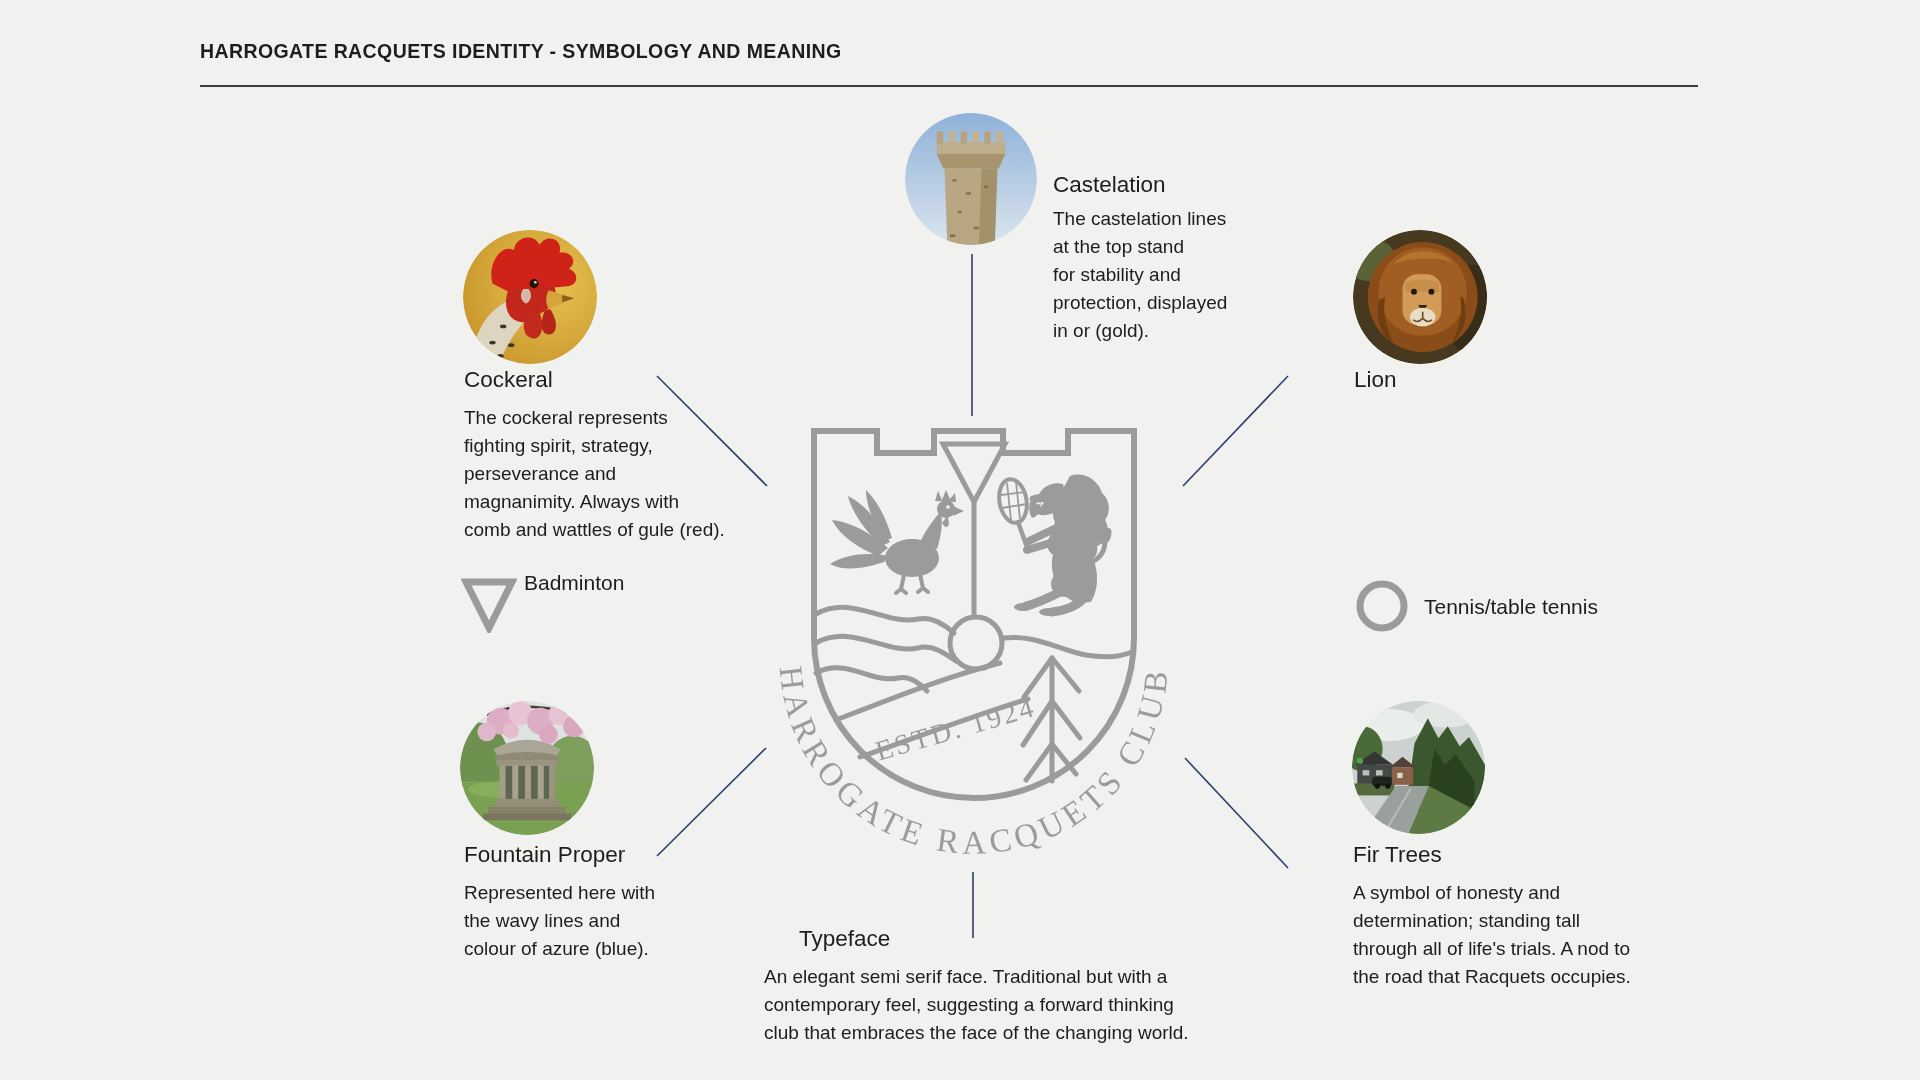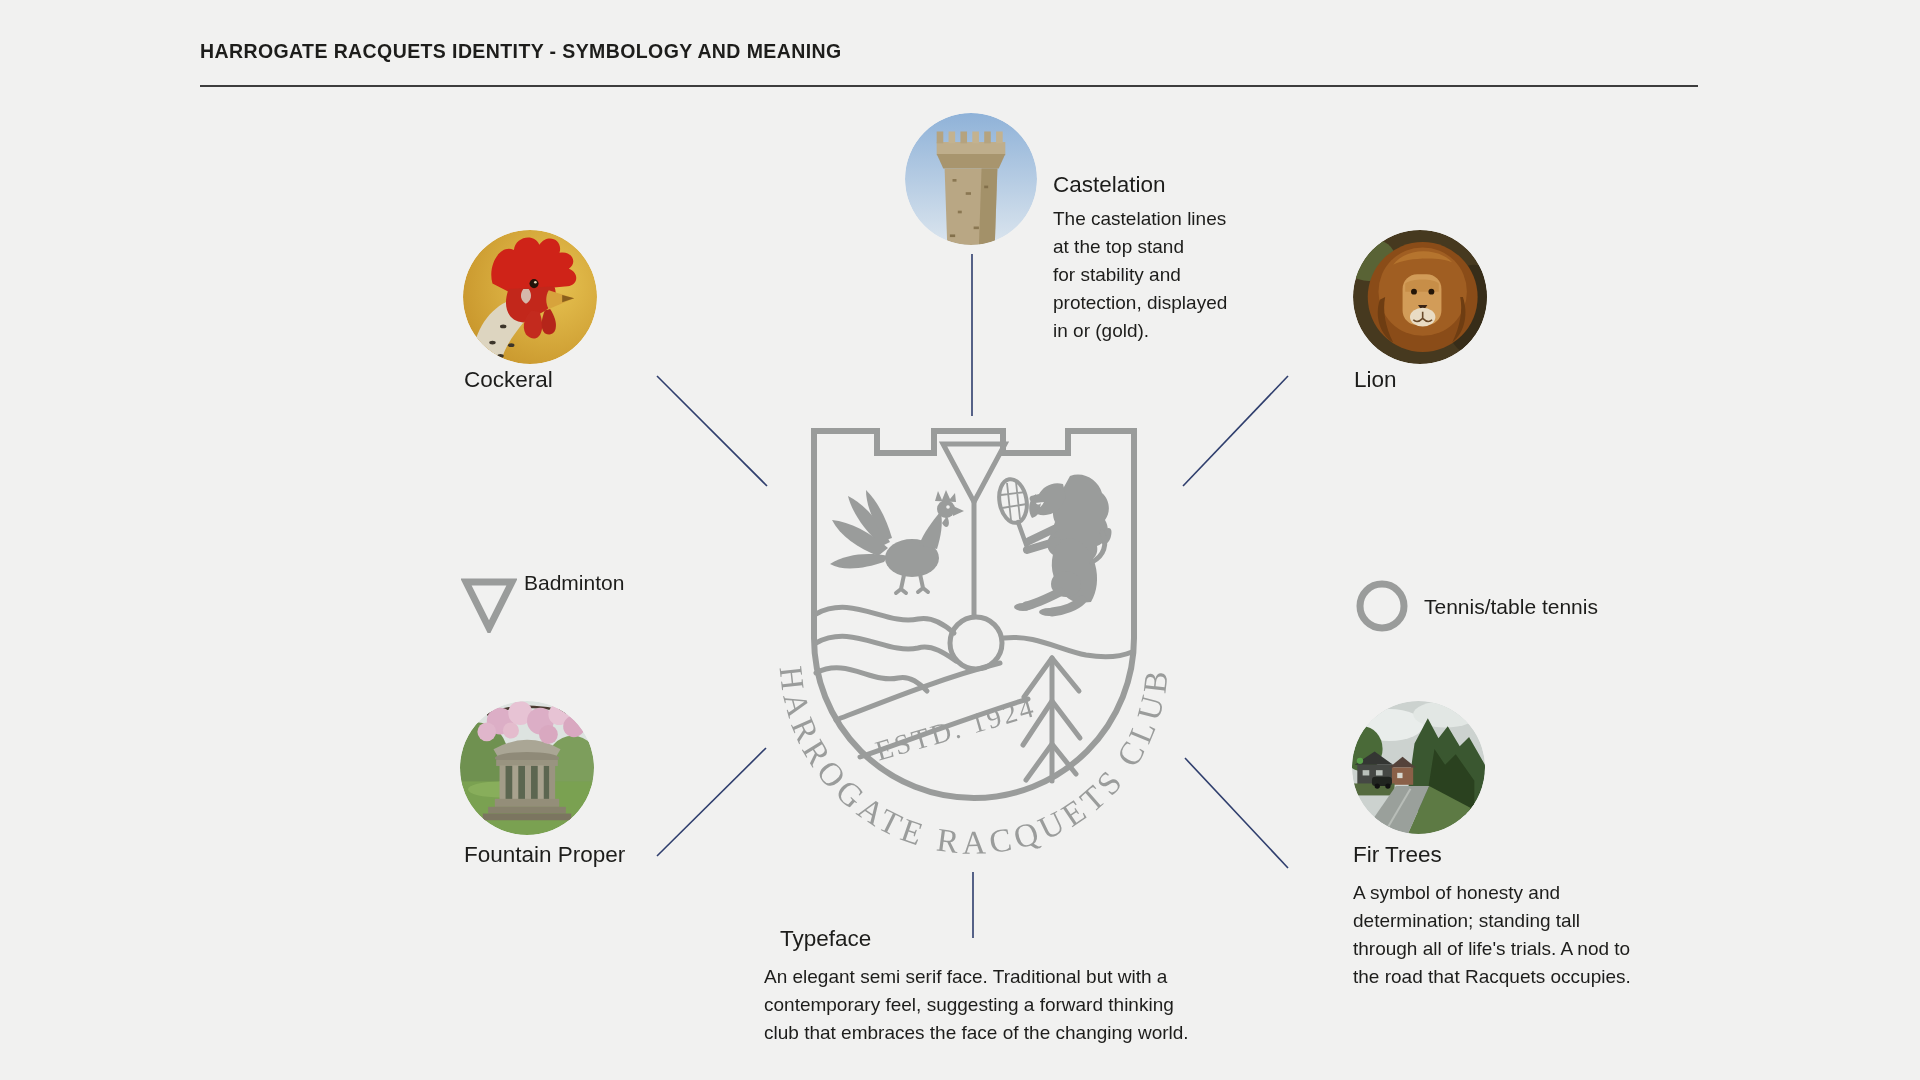--- a/index.html
+++ b/index.html
@@ -96,20 +96,25 @@
       <path d="M45 44 C42 48 43 53 47 55 C51 53 52 48 49 44 Z" fill="#d8d2c4" opacity=".85"></path>
       <circle cx="53" cy="40" r="3.4" fill="#23140a"></circle>
         <circle cx="54" cy="39" r="1" fill="#e8d8b8"></circle>
       <path d="M64 45 L83 51 L64 59 C61.5 55 61.5 49 64 45 Z" fill="#d7a33c"></path>
       <path d="M74 48.5 L83 51 L74 54 Z" fill="#8a5f1c"></path>
       <path d="M57 61 C63 77 55 86 47 78 C43 71 47 64 51 60 Z" fill="#c32a1e"></path>
       <path d="M65 59 C73 71 69 81 61 77 C57 73 59 65 61 60 Z" fill="#b5251a"></path>
     </g>
   </svg>
   <div class="abs callout-title" style="left:464px;top:367px;">Cockeral</div>
+  <div class="abs callout-body" style="left:464px;top:404px;width:310px;">The cockeral represents
+fighting spirit, strategy,
+perseverance and
+magnanimity. Always with
+comb and wattles of gule (red).</div>
 
   <svg class="abs photo" style="left:1353px;top:230px;" width="134" height="134" viewBox="0 0 100 100">
     <defs>
         <clipPath id="cp-lion">
           <circle cx="50" cy="50" r="50"></circle>
         </clipPath>
       </defs>
     <g clip-path="url(#cp-lion)">
       <rect width="100" height="100" fill="#46391f"></rect>
       <ellipse cx="12" cy="22" rx="20" ry="16" fill="#5d6b3a" opacity=".85"></ellipse>
@@ -169,20 +174,23 @@
         <circle cx="45" cy="9" r="9" fill="#e7c3d4"></circle>
       <circle cx="60" cy="15" r="10" fill="#dcaec6"></circle>
         <circle cx="74" cy="10" r="8" fill="#e7c3d4"></circle>
       <circle cx="85" cy="19" r="8" fill="#d9a8c0"></circle>
         <circle cx="20" cy="23" r="7" fill="#e0b6cb"></circle>
       <circle cx="66" cy="25" r="7" fill="#d9a8c0"></circle>
         <circle cx="38" cy="22" r="6" fill="#e4bccd"></circle>
     </g>
   </svg>
   <div class="abs callout-title" style="left:464px;top:842px;text-align:right;">Fountain Proper</div>
+  <div class="abs callout-body" style="left:464px;top:879px;width:290px;">Represented here with
+the wavy lines and
+colour of azure (blue).</div>
 
   <svg class="abs photo" style="left:1352px;top:701px;" width="133" height="133" viewBox="0 0 100 100">
     <defs>
         <clipPath id="cp-fir">
           <circle cx="50" cy="50" r="50"></circle>
         </clipPath>
       </defs>
     <g clip-path="url(#cp-fir)">
       <rect width="100" height="100" fill="#ccd2cf"></rect>
       <ellipse cx="28" cy="18" rx="26" ry="12" fill="#e9edeb"></ellipse>
@@ -206,21 +214,21 @@
       <circle cx="19" cy="64" r="2" fill="#111"></circle>
         <circle cx="27" cy="64" r="2" fill="#111"></circle>
     </g>
   </svg>
   <div class="abs callout-title" style="left:1353px;top:842px;">Fir Trees</div>
   <div class="abs callout-body" style="left:1353px;top:879px;width:330px;">A symbol of honesty  and
 determination; standing tall
 through all of life's trials. A nod to
 the road that Racquets occupies.</div>
 
-  <div class="abs callout-title" style="left:780px;top:926px;">Typeface</div>
+  <div class="abs callout-title" style="left:799px;top:926px;">Typeface</div>
   <div class="abs callout-body" style="left:764px;top:963px;width:500px;">An elegant semi serif face. Traditional but with a
 contemporary feel, suggesting a forward thinking
 club that embraces the face of the changing world.</div>
 
   <svg class="abs" style="left:760px;top:400px;" width="460" height="500" viewBox="0 0 460 500">
     <defs>
       <path id="clubArc" d="M 21 240 A 194 194 0 1 0 407 240" fill="none"></path>
     </defs>
 
     <path class="crest-stroke" stroke-width="6" d="M 54 31 H 117 V 53 H 174 V 31 H 243 V 53 H 308 V 31 H 374 V 238 A 160 160 0 0 1 54 238 Z"></path>

